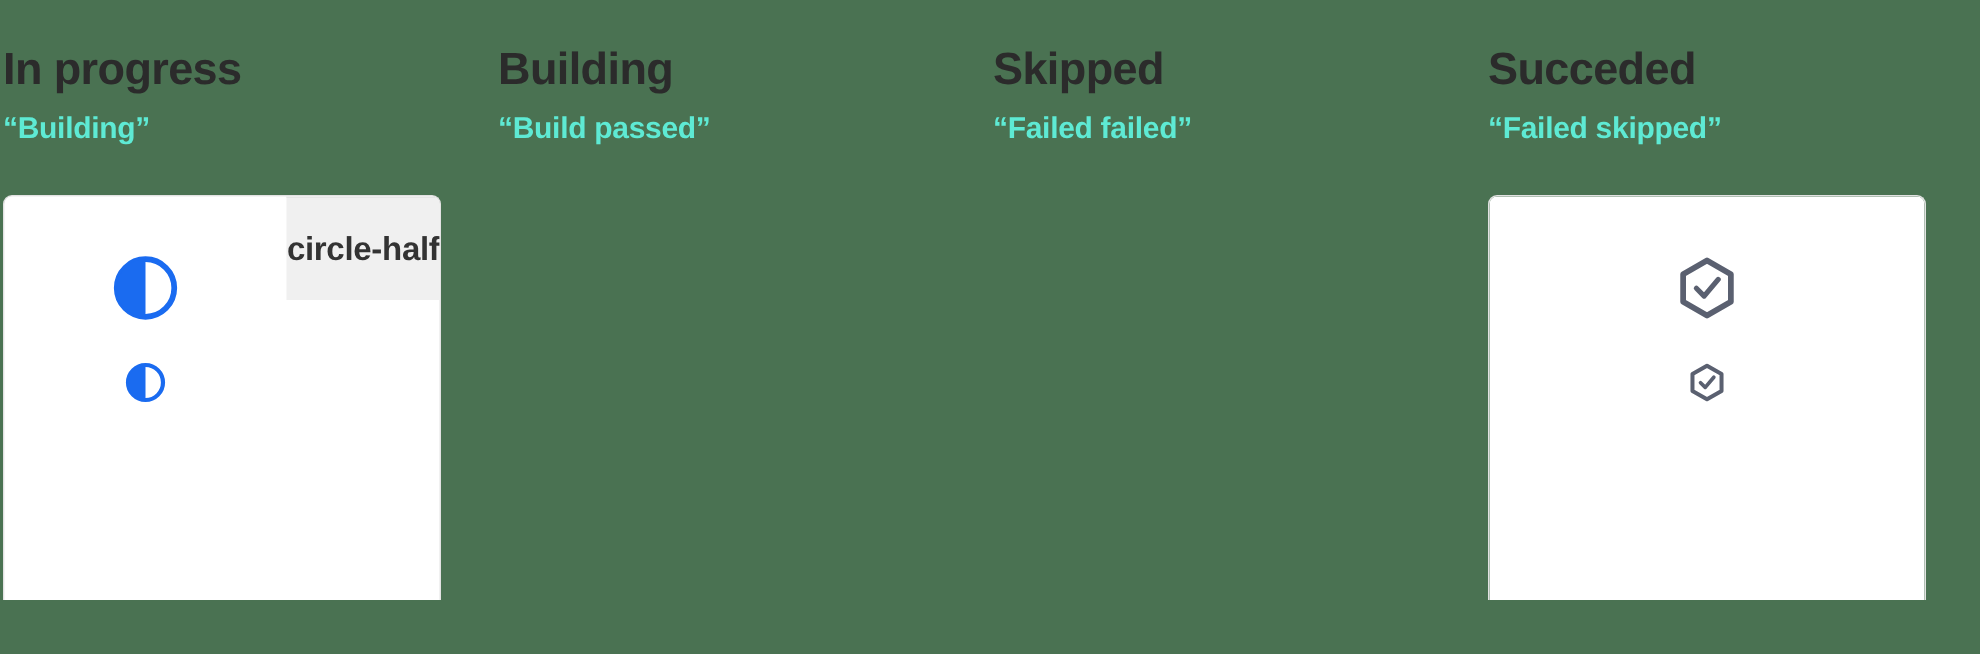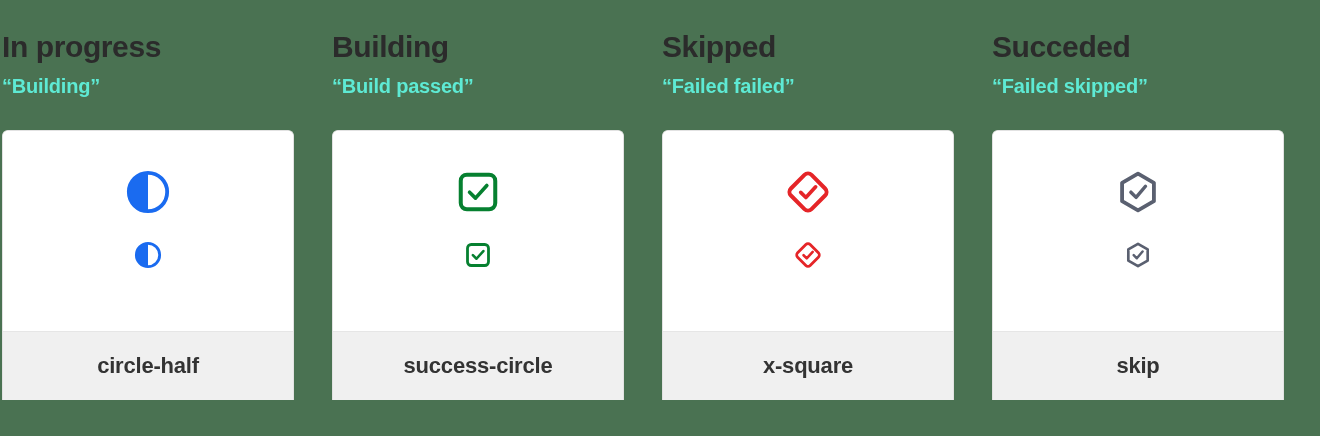--- a/index.html
+++ b/index.html
@@ -58,21 +58,21 @@
     margin-left: 2px;
     width: 292px;
     height: 270px;
     background: #ffffff;
     border: 1px solid #e2e2e2;
     border-bottom: none;
     border-top-left-radius: 6px;
     border-top-right-radius: 6px;
     box-sizing: border-box;
     display: flex;
-    flex-direction: column;
+    flex-direction: row;
     overflow: hidden;
     justify-content: center;
   }
   .card-body {
     flex: 1;
     display: flex;
     flex-direction: column;
     align-items: center;
     justify-content: flex-start;
     padding-top: 38px;
@@ -129,64 +129,26 @@
       </div>
       <div class="card-label">circle-half</div>
     </div>
   </div>
 
   <div class="column">
     <div class="col-head">
       <div class="col-title">Building</div>
       <div class="col-sub">“Build passed”</div>
     </div>
-    <div class="card">
-      <div class="card-body">
-        <span class="icon-big">
-          <svg viewBox="0 0 24 24" width="46" height="46" aria-hidden="true">
-            <rect x="3" y="3" width="18" height="18" rx="3.2" ry="3.2" fill="none" stroke="#068030" stroke-width="2.1"></rect>
-            <path d="M7.6 12.1 L10.7 15.2 L16.6 8.6" fill="none" stroke="#068030" stroke-width="1.9" stroke-linecap="round" stroke-linejoin="round"></path>
-          </svg>
-        </span>
-        <span class="icon-small">
-          <svg viewBox="0 0 24 24" width="28" height="28" aria-hidden="true">
-            <rect x="3" y="3" width="18" height="18" rx="3.2" ry="3.2" fill="none" stroke="#068030" stroke-width="2.4"></rect>
-            <path d="M7.6 12.1 L10.7 15.2 L16.6 8.6" fill="none" stroke="#068030" stroke-width="2.2" stroke-linecap="round" stroke-linejoin="round"></path>
-          </svg>
-        </span>
-      </div>
-      <div class="card-label">success-circle</div>
-    </div>
   </div>
 
   <div class="column">
     <div class="col-head">
       <div class="col-title">Skipped</div>
       <div class="col-sub">“Failed failed”</div>
-    </div>
-    <div class="card">
-      <div class="card-body">
-        <span class="icon-big">
-          <svg viewBox="0 0 24 24" width="46" height="46" aria-hidden="true">
-            <g transform="rotate(45 12 12)">
-              <rect x="4.4" y="4.4" width="15.2" height="15.2" rx="2.6" ry="2.6" fill="none" stroke="#e52528" stroke-width="2.1"></rect>
-            </g>
-            <path d="M8.2 12.2 L10.9 14.9 L16.0 9.3" fill="none" stroke="#e52528" stroke-width="1.9" stroke-linecap="round" stroke-linejoin="round"></path>
-          </svg>
-        </span>
-        <span class="icon-small">
-          <svg viewBox="0 0 24 24" width="28" height="28" aria-hidden="true">
-            <g transform="rotate(45 12 12)">
-              <rect x="4.4" y="4.4" width="15.2" height="15.2" rx="2.6" ry="2.6" fill="none" stroke="#e52528" stroke-width="2.4"></rect>
-            </g>
-            <path d="M8.2 12.2 L10.9 14.9 L16.0 9.3" fill="none" stroke="#e52528" stroke-width="2.2" stroke-linecap="round" stroke-linejoin="round"></path>
-          </svg>
-        </span>
-      </div>
-      <div class="card-label">x-square</div>
     </div>
   </div>
 
   <div class="column">
     <div class="col-head">
       <div class="col-title">Succeded</div>
       <div class="col-sub">“Failed skipped”</div>
     </div>
     <div class="card">
       <div class="card-body">
@@ -196,17 +158,16 @@
             <path d="M8.3 12.1 L11.0 14.8 L15.9 9.0" fill="none" stroke="#5a6070" stroke-width="1.8" stroke-linecap="round" stroke-linejoin="round"></path>
           </svg>
         </span>
         <span class="icon-small">
           <svg viewBox="0 0 24 24" width="28" height="28" aria-hidden="true">
             <path d="M12 2.4 L20.3 7.2 L20.3 16.8 L12 21.6 L3.7 16.8 L3.7 7.2 Z" fill="none" stroke="#5a6070" stroke-width="2.3" stroke-linejoin="round"></path>
             <path d="M8.3 12.1 L11.0 14.8 L15.9 9.0" fill="none" stroke="#5a6070" stroke-width="2.1" stroke-linecap="round" stroke-linejoin="round"></path>
           </svg>
         </span>
       </div>
-      <div class="card-label">skip</div>
     </div>
   </div>
 
 </div>
 
 </body></html>

